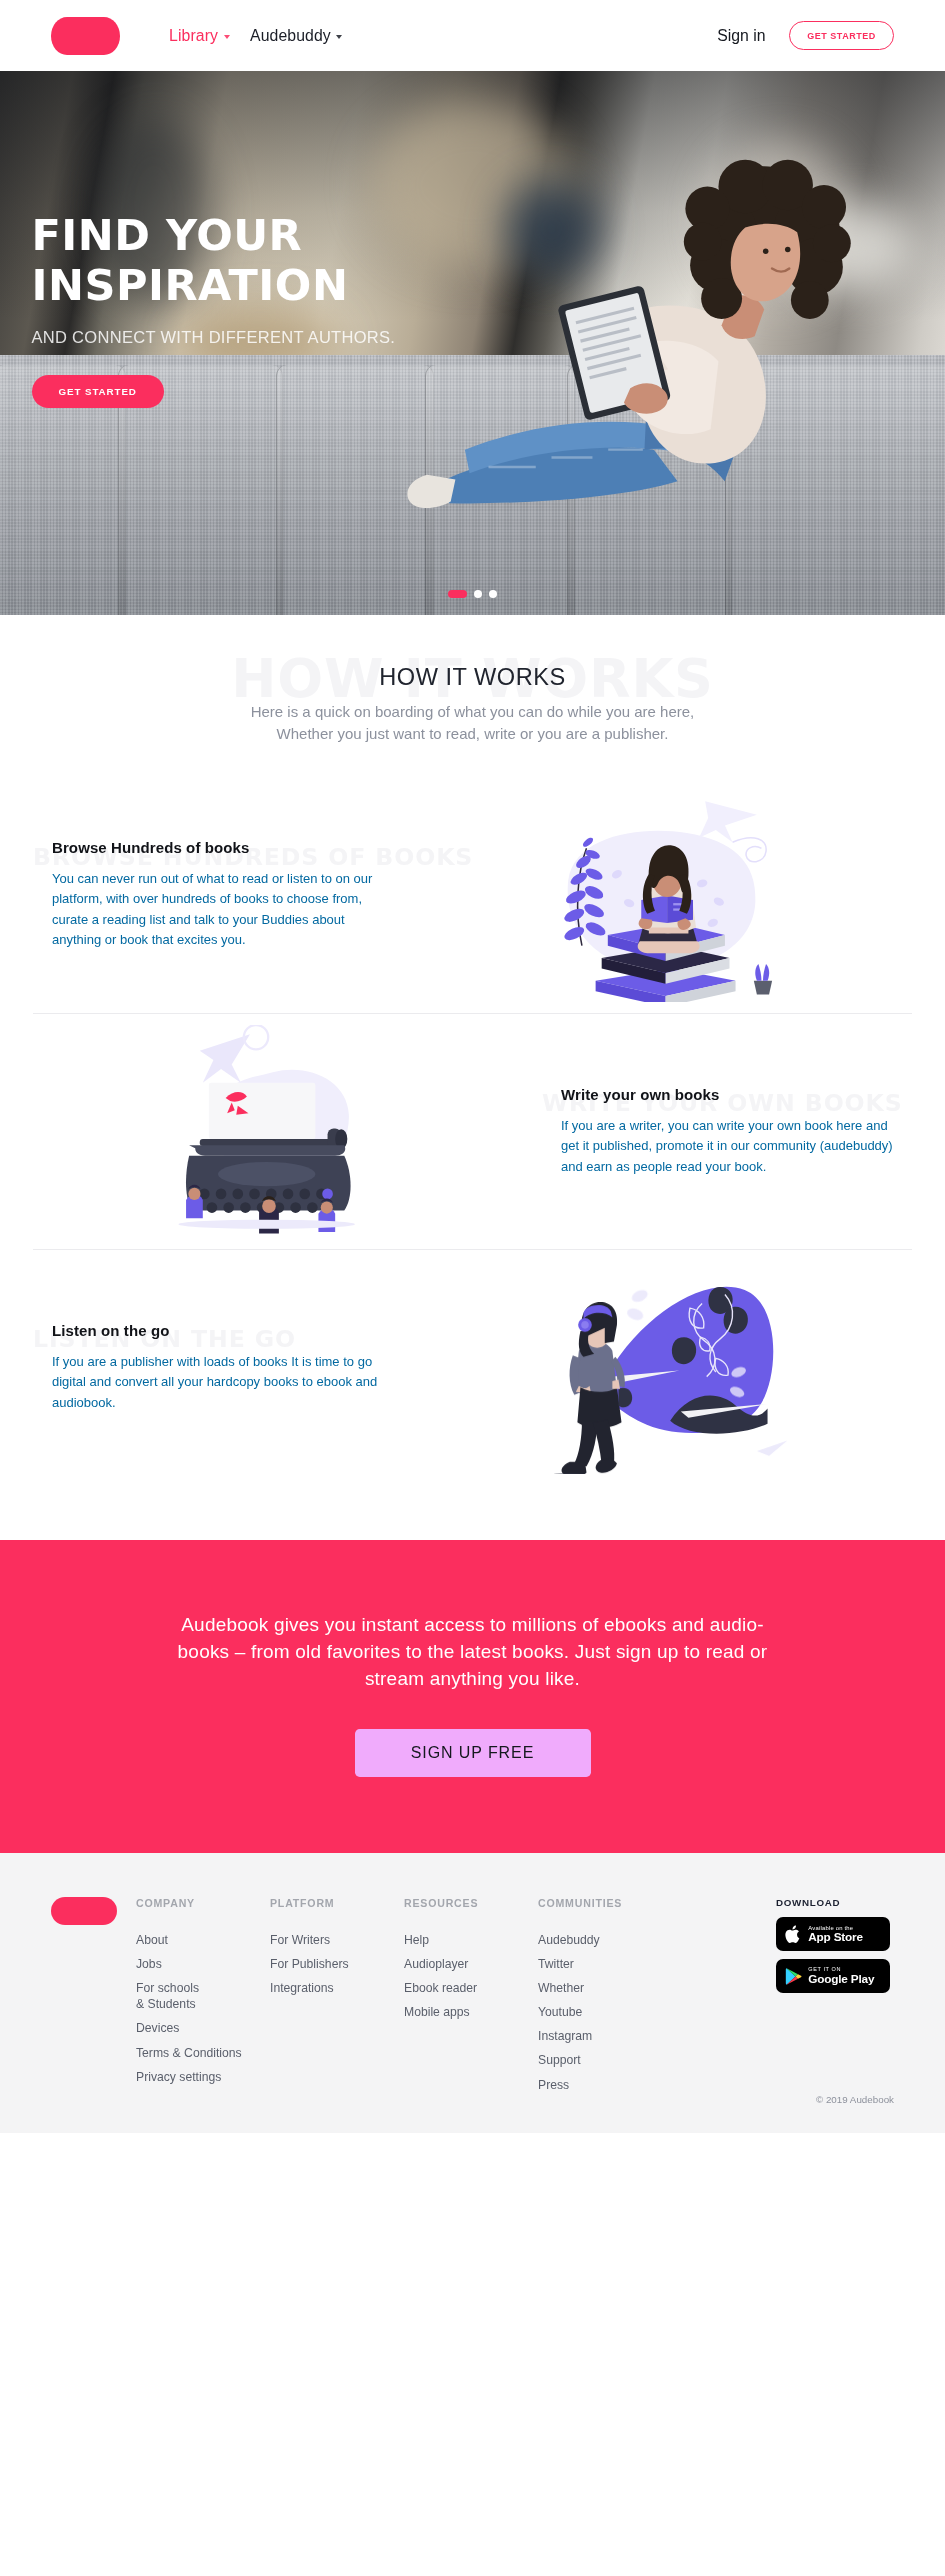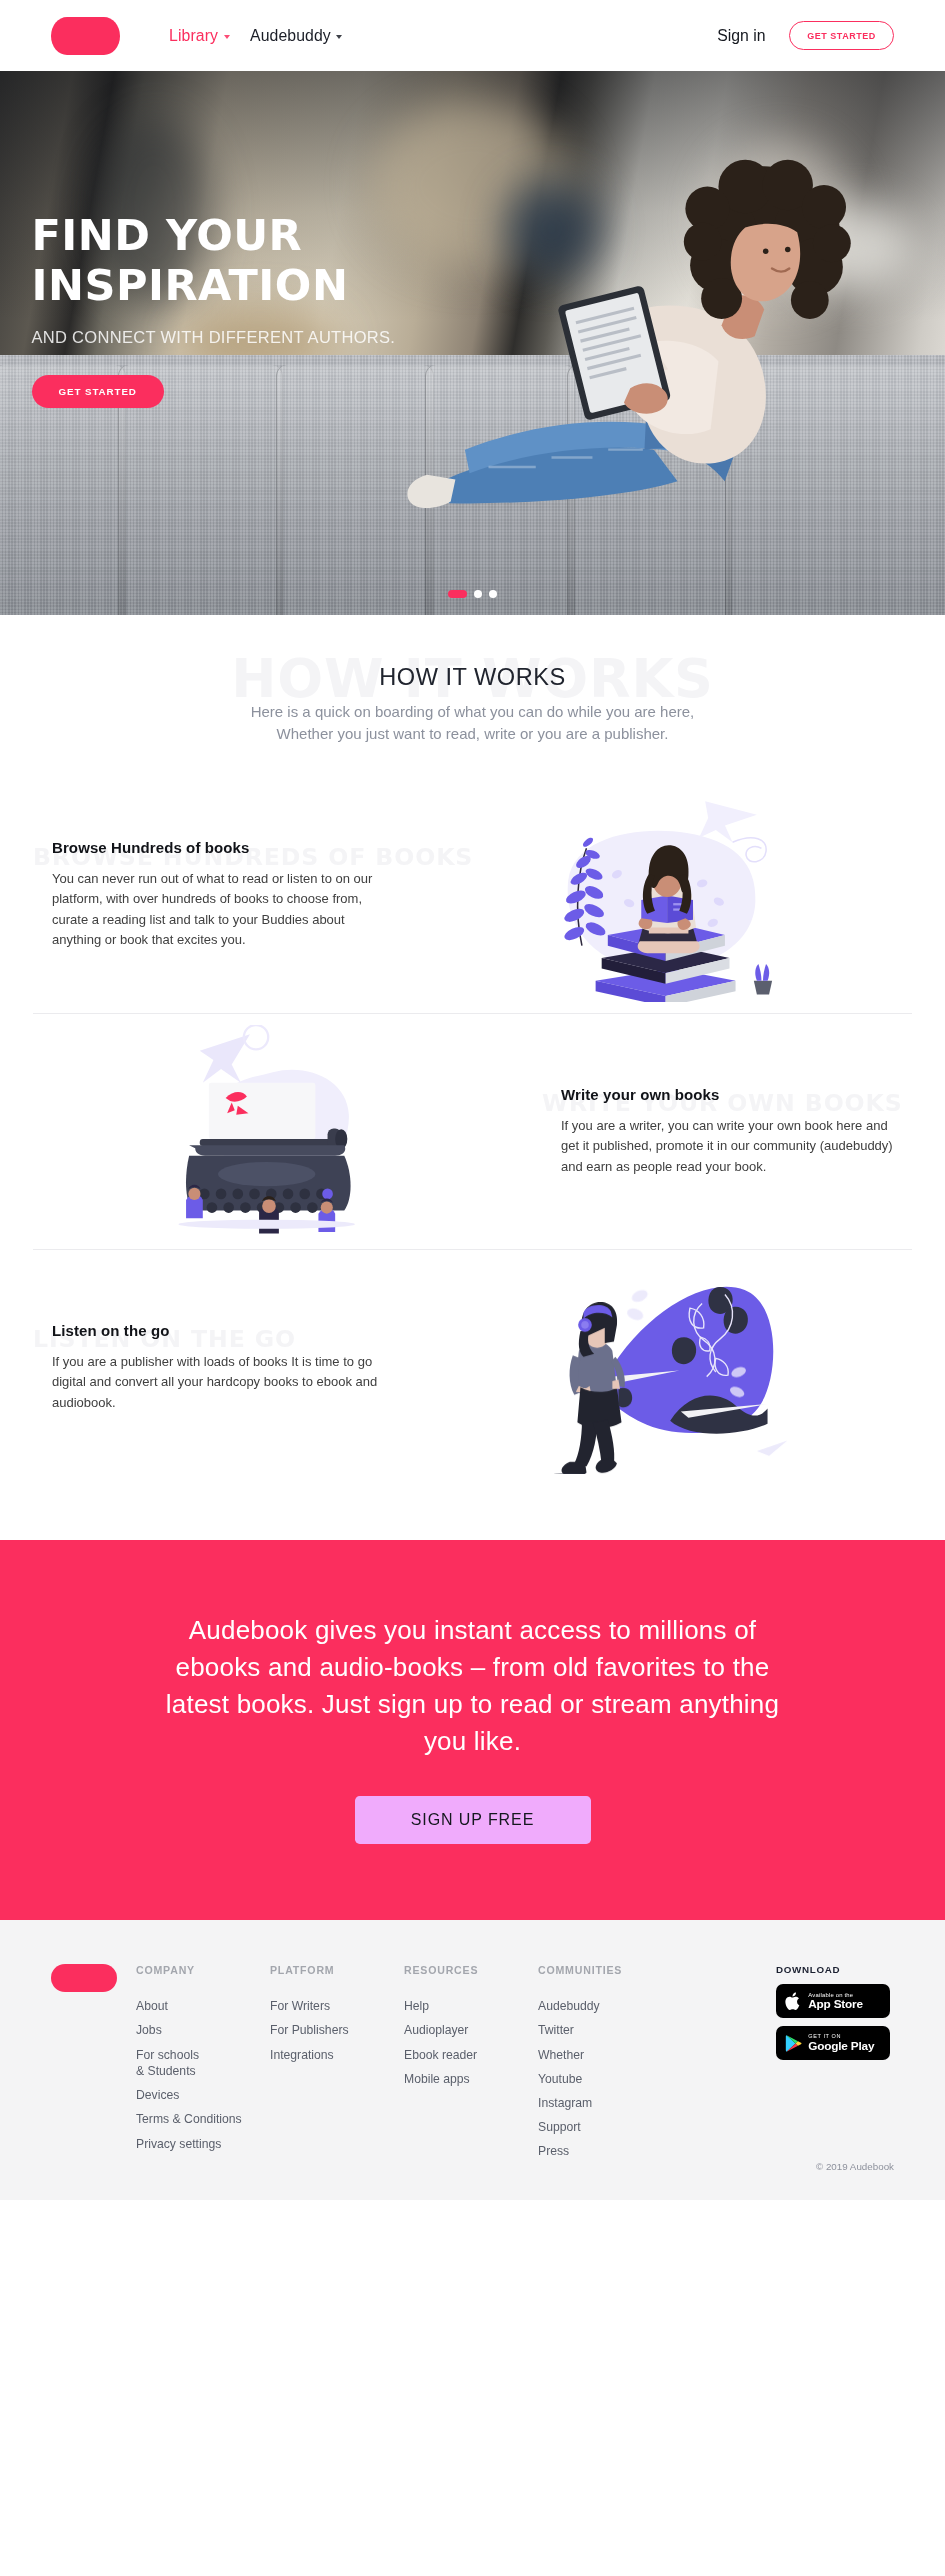--- a/index.html
+++ b/index.html
@@ -202,35 +202,35 @@
     font-size: 15px;
     font-weight: 700;
     color: #111318;
     letter-spacing: 0.1px;
     margin-bottom: 12.6px;
   }
   .feature-text p {
     position: relative;
     font-size: 13px;
     line-height: 1.57;
-    color: #404040;
+    color: #0369a1;
     font-weight: 300;
   }
   .feature-art { flex: 1; display: flex; justify-content: center; align-items: center; }
   .feature-art svg { width: 260px; height: 213px; }
 
   
   .cta {
     background: #fb2e5e;
     padding: 72px 0 76px;
     text-align: center;
   }
   .cta p {
     color: #fff;
-    font-size: 26px;
+    font-size: 19px;
     font-weight: 300;
     line-height: 1.42;
     max-width: 622px;
     margin: 0 auto;
     letter-spacing: 0.2px;
   }
   .btn-white {
     margin-top: 36px;
     background: #f0abfc;
     color: #15181f;

